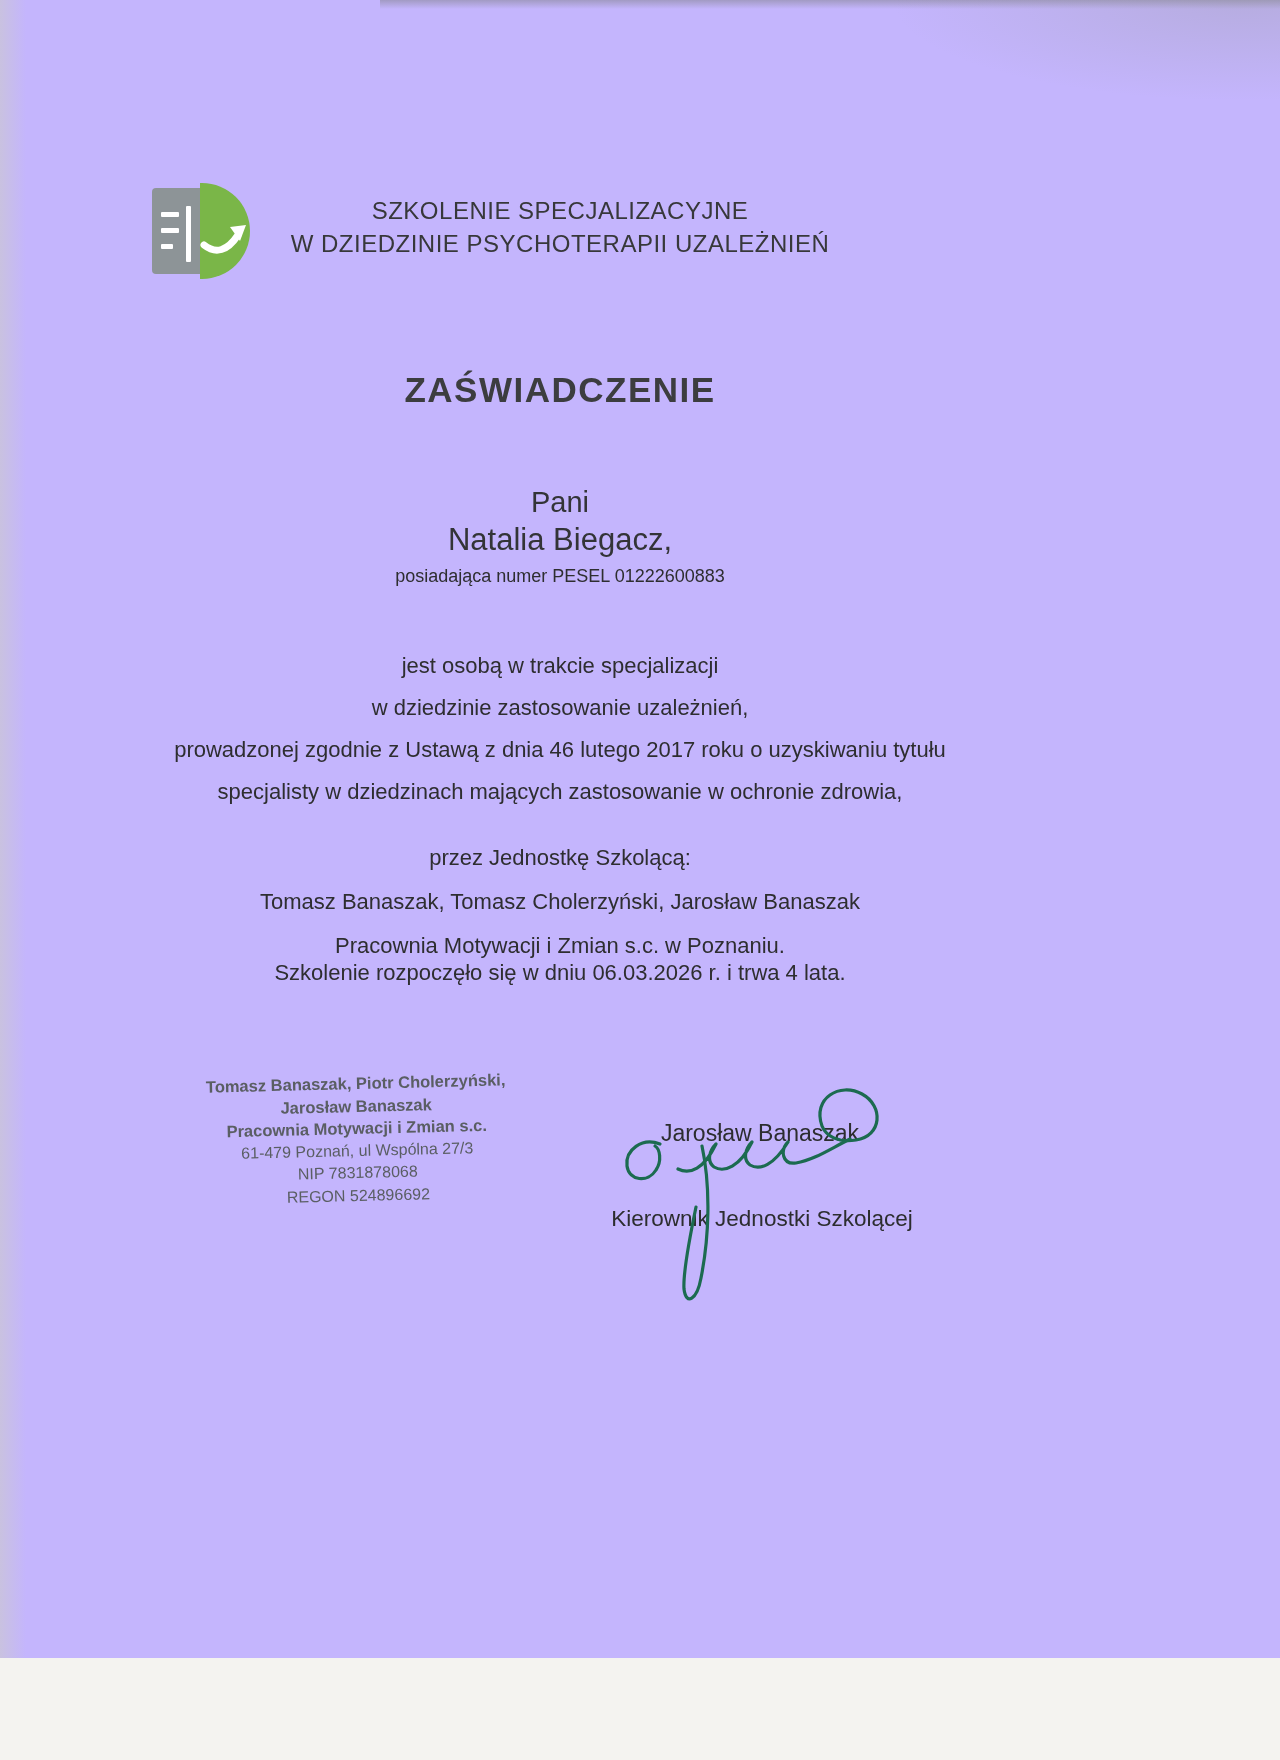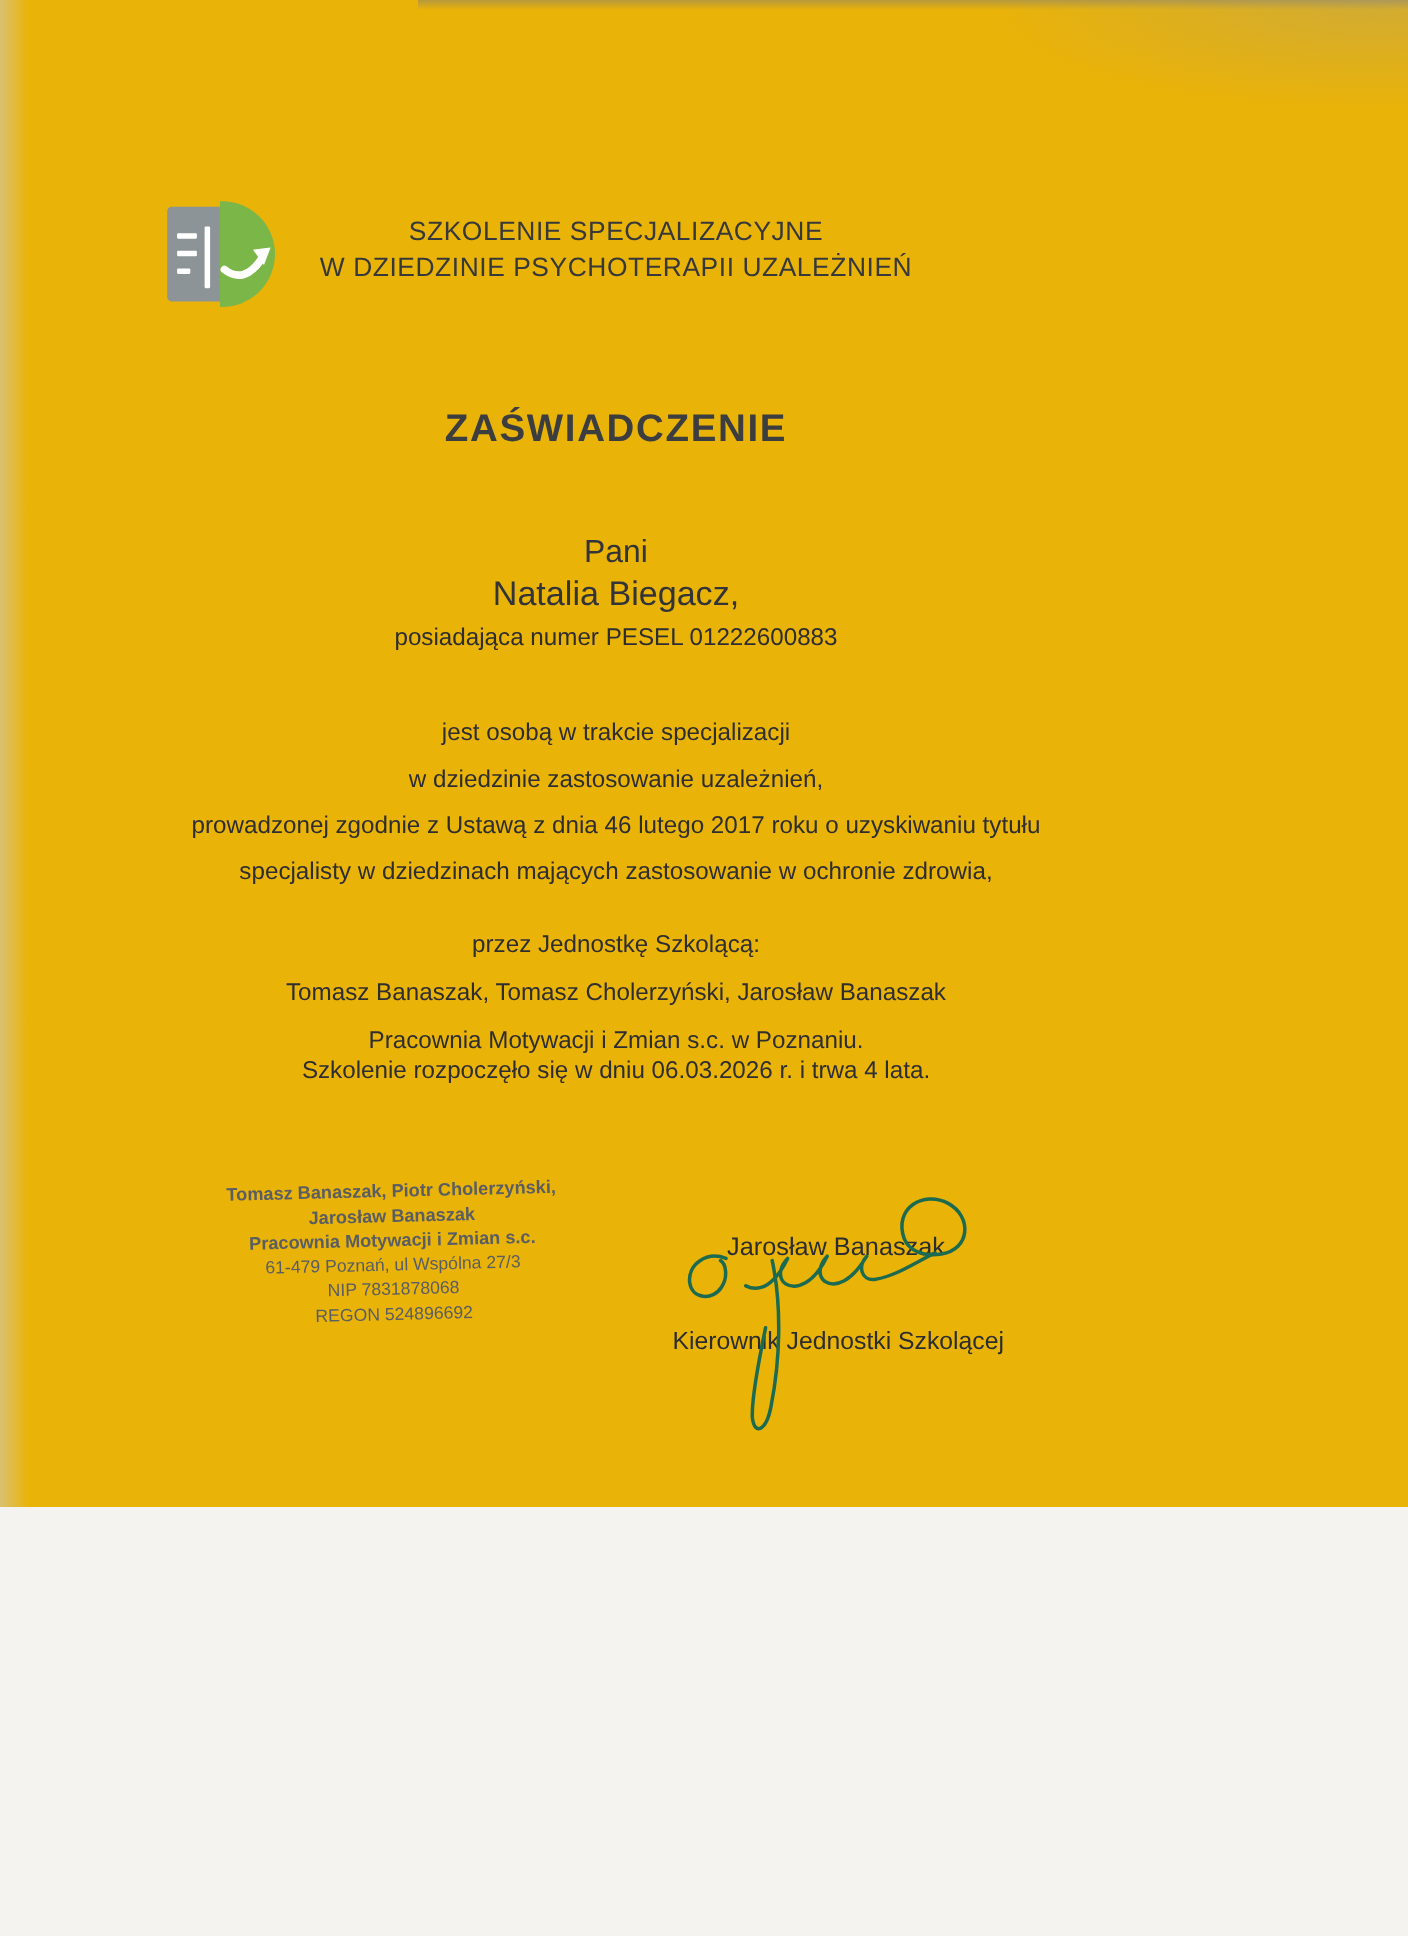--- a/index.html
+++ b/index.html
@@ -12,22 +12,22 @@
   *{box-sizing:border-box;}
   body{
     margin:0;
     background:#f4f3f0;
     font-family:"Liberation Sans", sans-serif;
     color:#2e2e30;
   }
   .page{
     position:relative;
     width:1280px;
-    height:1370px;
-    background:#eab308;
+    height:1658px;
+    background:#c4b5fd;
     overflow:hidden;
   }
   
   .scan-edge-top{
     position:absolute; top:0; left:380px; right:0; height:9px;
     background:linear-gradient(to bottom, rgba(120,122,124,.45), rgba(255,255,255,0));
   }
   .scan-smudge{
     position:absolute; top:0; right:0; width:420px; height:110px;
     background:radial-gradient(ellipse at 92% 0%, rgba(150,152,154,.30), rgba(255,255,255,0) 65%);
@@ -58,21 +58,21 @@
   
   .center-line{position:absolute; left:0; width:1120px; text-align:center;}
 
   .header{top:194px; font-size:24px; line-height:33px; letter-spacing:.5px; color:#37383a;}
   .title{
     top:370px; margin:0; font-size:35px; font-weight:700;
     letter-spacing:1.5px; color:#3c3d3f;text-align:center;
   }
   .salutation{top:486px; font-size:29px; color:#333437;}
   .recipient-name{top:522px; font-size:31px; color:#333437;}
-  .pesel{top:566px; font-size:22px;}
+  .pesel{top:566px; font-size:18px;}
 
   .body-block{top:645px; font-size:22px; line-height:42px;}
   .unit-block{top:836px; font-size:22px; line-height:44px;}
   .start-line{top:960px; font-size:22px;}
 
   
   .stamp{
     position:absolute; left:198px; top:1072px; width:318px;
     text-align:center; color:var(--stamp-text);
     font-size:16.5px; line-height:22.5px;

